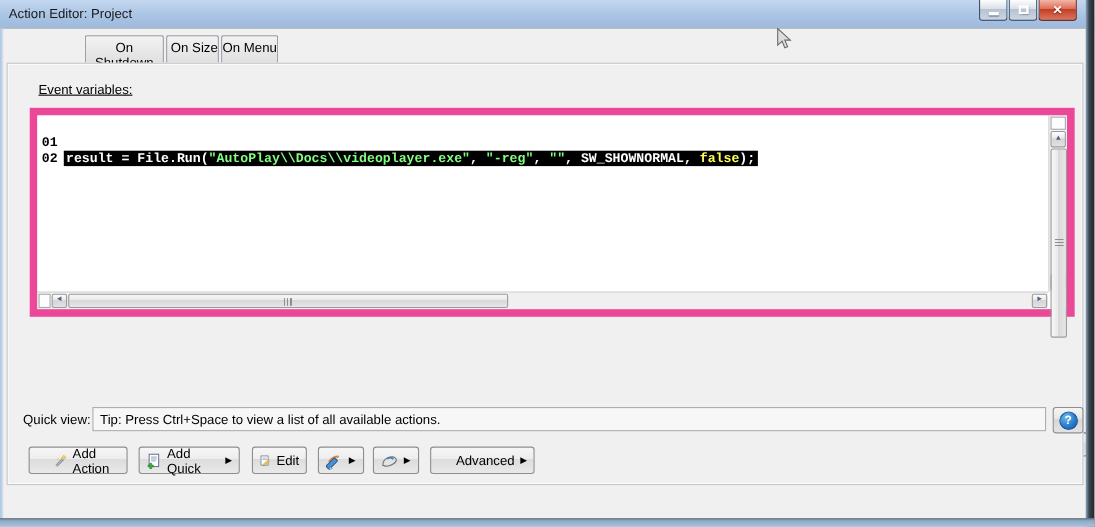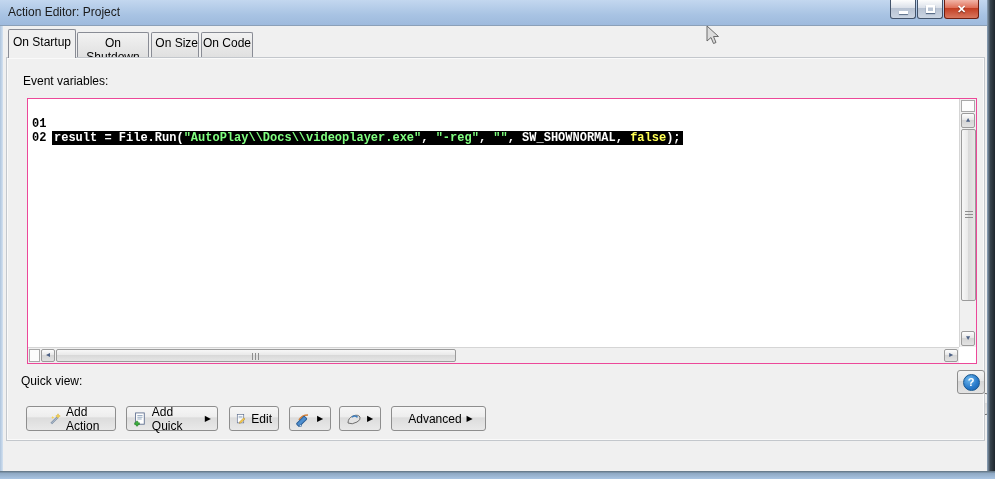--- a/index.html
+++ b/index.html
@@ -28,25 +28,25 @@
     background:linear-gradient(to bottom,#5E707E,#8FA9C4 30%,#A9C4E2); }
   
   .tab { position:absolute; text-align:center; border:1px solid #898C95; border-bottom:none;
     border-radius:2px 2px 0 0; background:linear-gradient(to bottom,#F2F2F2,#E0E0E0); z-index:2; }
   .tab.active { background:#F0F0F0; z-index:4; }
   .tab span { display:inline-block; padding-top:5px; }
   
   .page { position:absolute; left:6px; top:57px; width:979px; height:384px; background:#F0F0F0;
     border:1px solid #C3C7CC; box-shadow:inset 0 0 0 1px #FAFAFA; z-index:3; }
   .field { background:#FCFCFC; border:1px solid #ABADB3; }
-  .ev-label { position:absolute; left:16px; top:16px; }
+  .ev-label { position:absolute; left:28px; top:16px;text-decoration:underline; }
   .ev-field { position:absolute; left:107px; top:11px; width:864px; height:23px; padding:4px 5px; }
   
-  .editor { position:absolute; left:20px; top:40px; width:950px; height:266px;
-    border:1px solid #ec4899; background:#fff;
+  .editor { position:absolute; left:20px; top:40px; width:950px; height:190px;
+    border:7px solid #ec4899; background:#fff;
     font-family:"Liberation Mono","DejaVu Sans Mono",monospace; font-size:12px; font-weight:bold; }
   .code-area { position:absolute; left:0; top:0; right:17px; bottom:16px; background:#fff; overflow:hidden; }
   .code-line { position:absolute; left:0; height:14px; line-height:14px; white-space:pre; }
   .ln { position:absolute; left:4px; width:18px; color:#000; }
   .code-text { position:absolute; left:24px; }
   .code-text.selected { background:#000; padding:0 2px; }
   
   .vscroll { position:absolute; right:0; top:0; bottom:16px; width:17px; background:#F0F0F0;
     border-left:1px solid #D5D5D5; display:flex; flex-direction:column; }
   .hscroll { position:absolute; left:0; right:17px; bottom:0; height:16px; background:#F0F0F0;
@@ -110,24 +110,23 @@
         </div>
       <div class="wbtn">
           <div class="glyph-max"></div>
         </div>
       <div class="wbtn close">
           <span class="glyph-x">✕</span>
         </div>
     </div>
   </div>
 
-  <div class="tab active" style="left:8px; top:29px; width:68px; height:29px;"><span>On Startup</span></div>
   <div class="tab" style="left:77px; top:32px; width:72px; height:25px;"><span style="padding-top:3px;">On Shutdown</span></div>
   <div class="tab" style="left:151px; top:32px; width:48px; height:25px;text-align:right;"><span style="padding-top:3px;">On Size</span></div>
-  <div class="tab" style="left:201px; top:32px; width:52px; height:25px;"><span style="padding-top:3px;">On Code</span></div>
+  <div class="tab" style="left:201px; top:32px; width:52px; height:25px;"><span style="padding-top:3px;">On Menu</span></div>
 
   <div class="page">
 
     <div class="ev-label">Event variables:</div>
 
     <div class="editor">
       <div class="code-area">
         <div class="code-line" style="top:4px;">
           <span class="ln">01</span>
           <span class="code-text selected"><span style="color: rgb(255, 255, 255);">result = File.Run(</span><span style="color: rgb(128, 255, 128);">"AutoPlay\\Docs\\videoplayer.exe"</span><span style="color: rgb(255, 255, 255);">, </span><span style="color: rgb(128, 255, 128);">"-reg"</span><span style="color: rgb(255, 255, 255);">, </span><span style="color: rgb(128, 255, 128);">""</span><span style="color: rgb(255, 255, 255);">, SW_SHOWNORMAL, </span><span style="color: rgb(255, 255, 85);">false</span><span style="color: rgb(255, 255, 255);">);</span></span>
@@ -162,20 +161,21 @@
               <div class="h-grip"></div>
             </div>
         </div>
         <div class="sb-btn h-right">
             <span>►</span>
           </div>
       </div>
     </div>
 
     <div class="qh-label">Quick view:</div>
+    <div class="qh-field"><span>Tip: Press Ctrl+Space to view a list of all available actions.</span></div>
     <div class="help-btn">
       <div class="help-circle">
           <span>?</span>
         </div>
     </div>
 
     <div class="toolbar-btn" style="left:19px; width:90px;padding-left:22px;">
       <svg class="icon16" viewBox="0 0 16 16">
           <line x1="3" y1="14" x2="11" y2="6" stroke="#7D8FA5" stroke-width="3"></line>
           <line x1="3" y1="14" x2="11" y2="6" stroke="#C8D4E2" stroke-width="1"></line>
@@ -213,21 +213,21 @@
       <span class="menu-arrow">▶</span>
     </div>
     <div class="toolbar-btn" style="left:332px; width:42px;">
       <svg class="icon16" viewBox="0 0 16 16">
           <path d="M2 12 Q2 7 7 5 Q12 3 14 6 Q15 9 11 11 Q6 14 2 12z" fill="#E3E3E3" stroke="#6E6E6E"></path>
           <path d="M6 6 Q9 4 11 6" fill="none" stroke="#3E7FC0" stroke-width="1.6"></path>
           <path d="M10 5l2 .5-1 1.8z" fill="#3E7FC0"></path>
         </svg>
       <span class="menu-arrow">▶</span>
     </div>
-    <div class="toolbar-btn" style="left:384px; width:95px; justify-content:center;">
+    <div class="toolbar-btn" style="left:384px; width:95px; justify-content:flex-end;">
       <span style="padding-left:4px;">Advanced</span>
       <span class="menu-arrow">▶</span>
     </div>
   </div>
 
   <div class="footer-btn default" style="left:756px; width:73px;"><span>OK</span></div>
   <div class="footer-btn" style="left:838px; width:71px;"><span>Cancel</span></div>
   <div class="footer-btn" style="left:918px; width:71px;"><span>Help</span></div>
 
   <div class="border-left"></div>

